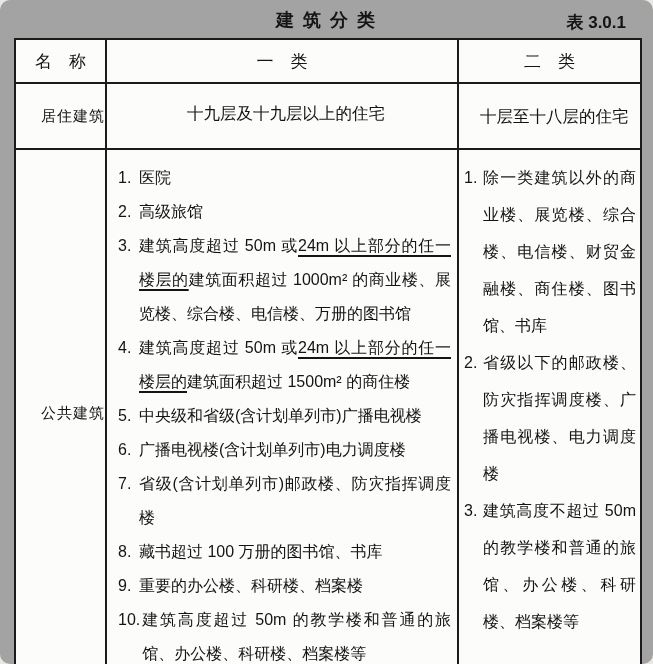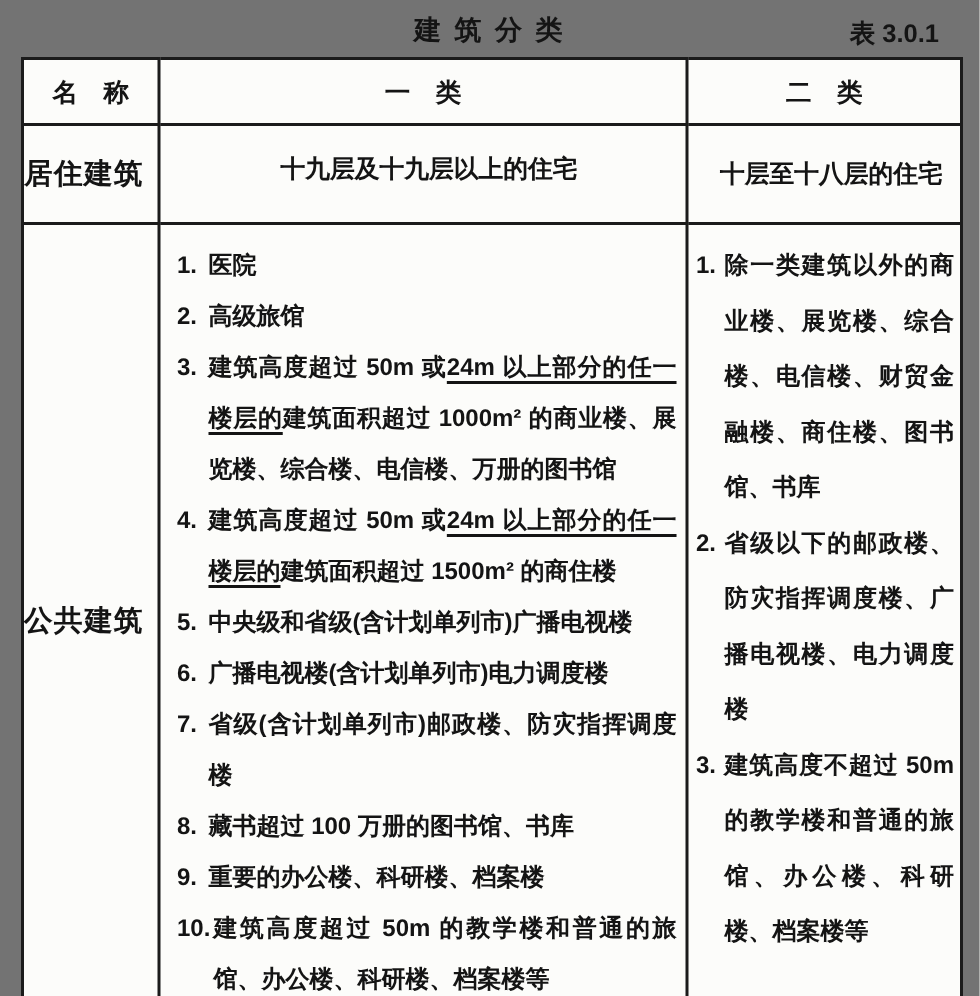--- a/index.html
+++ b/index.html
@@ -5,24 +5,25 @@
   * { box-sizing: border-box; margin: 0; padding: 0; }
   html, body {
     width: 653px;
     font-family: "Liberation Sans", "DejaVu Sans", sans-serif;
   }
   body { background: #e9e8e4; }
   .page {
     position: relative;
     width: 653px;
     height: 664px;
-    background: #737373;
+    background: #a3a3a3;
     color: #141414;
     font-weight: 700;
     overflow: hidden;
+    border-radius: 10px;
   }
   .caption {
     position: relative;
     height: 24px;
     margin-top: 8px;
   }
   .caption-title {
     position: absolute;
     left: 0; right: 0;
     text-align: center;
@@ -39,34 +40,34 @@
     position: absolute;
     left: 14px;
     top: 38px;
     width: 626px;
     border-collapse: collapse;
     table-layout: fixed;
     background: #fcfcfa;
   }
   .tbl th, .tbl td {
     border: 2px solid #1b1b1b;
-    font-weight: 700;
+    font-weight: 400;
     color: #141414;
     margin-left: 15px;
   }
   .tbl thead th {
     height: 44px;
     font-size: 17px;
     text-align: center;
     vertical-align: middle;
   }
   .name-cell {
-    text-align: left;
+    text-align: right;
     vertical-align: middle;
-    font-size: 19px;
+    font-size: 15px;
     letter-spacing: 1px;
   }
   tr.res-row td { height: 66px; }
   .plain-cell {
     vertical-align: middle;
     font-size: 16.5px;
   }
   .plain-cell .plain {
     padding: 0 6px 6px 14px;
     line-height: 34px;

